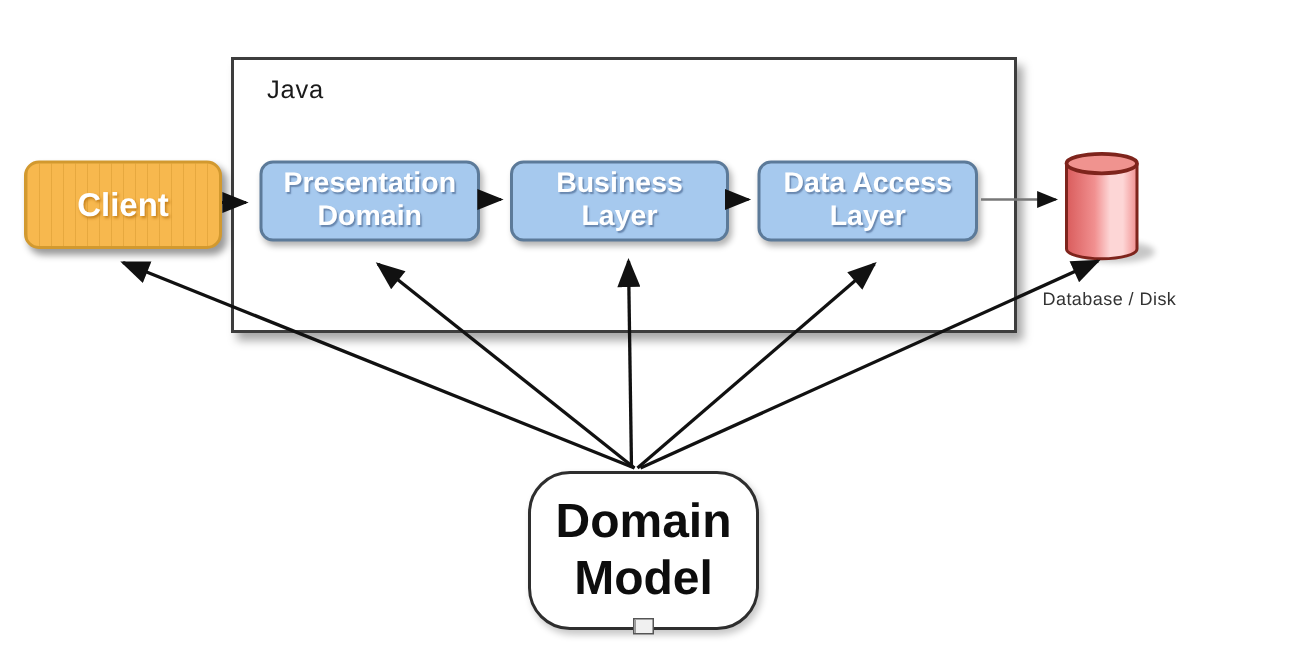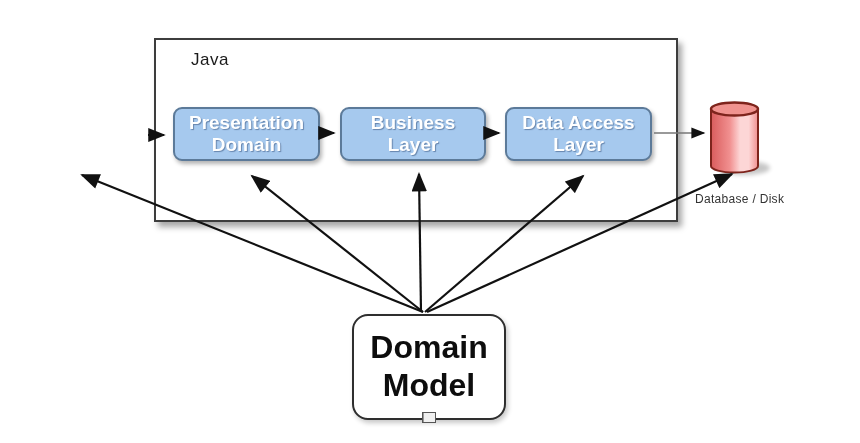--- a/index.html
+++ b/index.html
@@ -24,21 +24,20 @@
     background: #ffffff;
     border: 2px solid var(--java-border);
     box-shadow: 4px 5px 6px rgba(0,0,0,0.35);
   }
   .java-label {
     position: absolute;
     left: 22px; top: 10px;
     font-size: 17px;
     color: var(--text-dark);
     letter-spacing: 0.5px;
-    margin-left: 13px;
   }
 
   
   .client-box {
     position: absolute;
     left: 16px; top: 107px;
     width: 128px; height: 55px;
     border-radius: 10px;
     border: 2px solid var(--client-border);
     background:
@@ -70,21 +69,21 @@
   }
   #layer-presentation { left: 173px; width: 147px; }
   #layer-business     { left: 340px; width: 146px; }
   #layer-data-access  { left: 505px; width: 147px; }
 
   
   .domain-box {
     position: absolute;
     left: 352px; top: 314px;
     width: 150px; height: 102px;
-    border-radius: 16px;
+    border-radius: 28px;
     border: 2.5px solid var(--domain-border);
     background: #ffffff;
     box-shadow: 2px 3px 5px rgba(0,0,0,0.22);
     display: flex; align-items: center; justify-content: center;
     text-align: center;
     font-size: 32px; font-weight: 600; color: #0d0d0d;
     line-height: 1.18;
   }
   .domain-handle {
     position: absolute;
@@ -116,20 +115,23 @@
 </style>
 </head>
 <body>
 
 <div id="canvas">
 
   <div class="java-box">
     <div class="java-label">Java</div>
   </div>
 
+  <div class="client-box">
+    <span>Client</span>
+  </div>
 
   <div class="layer-box" id="layer-presentation">
     <span>Presentation Domain</span>
   </div>
   <div class="layer-box" id="layer-data-access">
     <span>Data Access Layer</span>
   </div>
   <div class="layer-box" id="layer-business">
     <span>Business Layer</span>
   </div>

